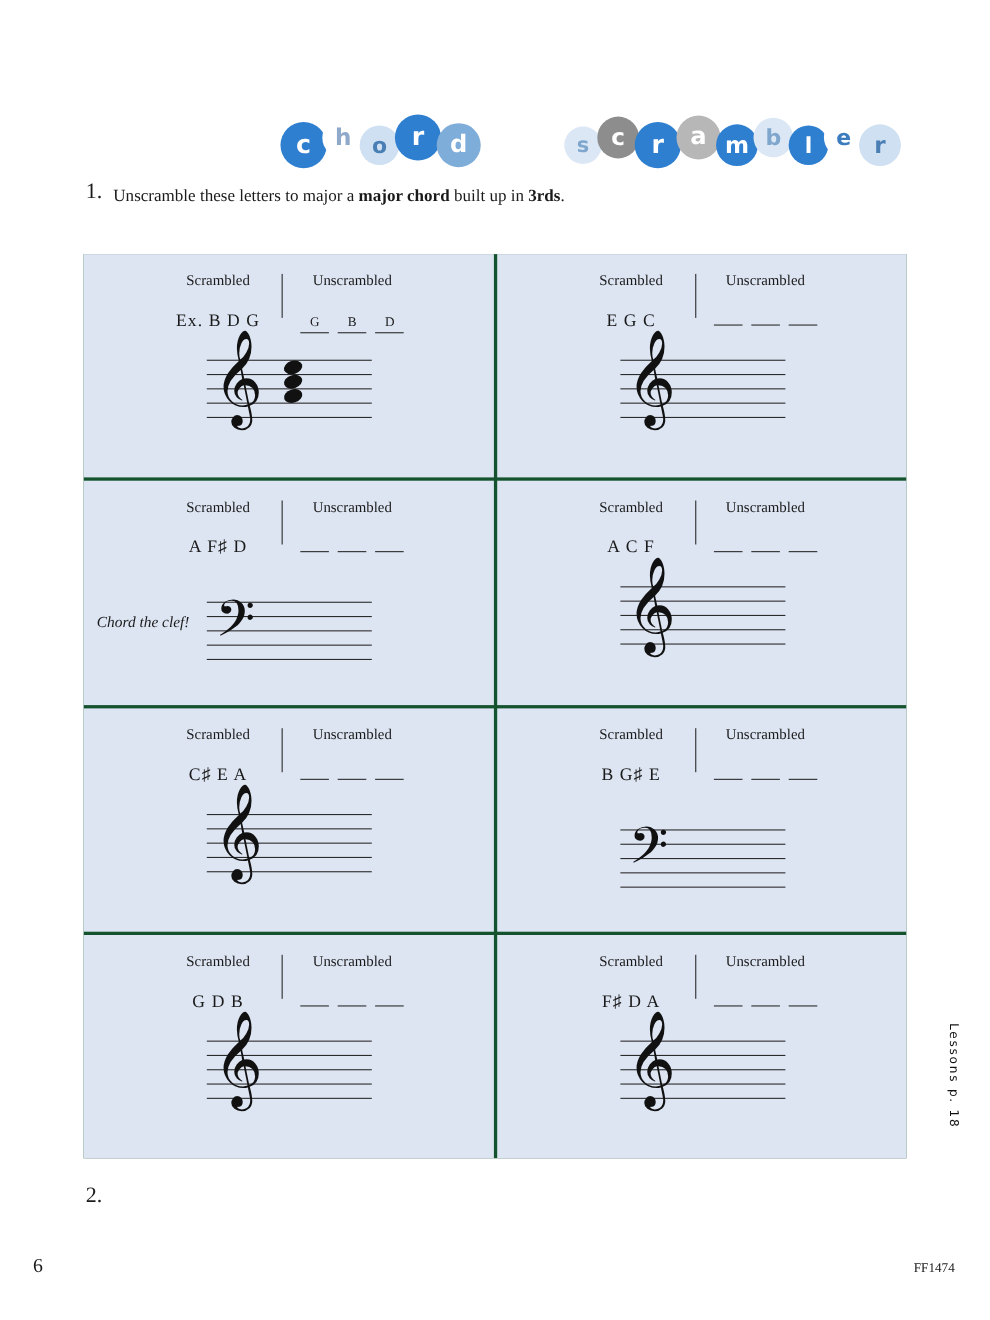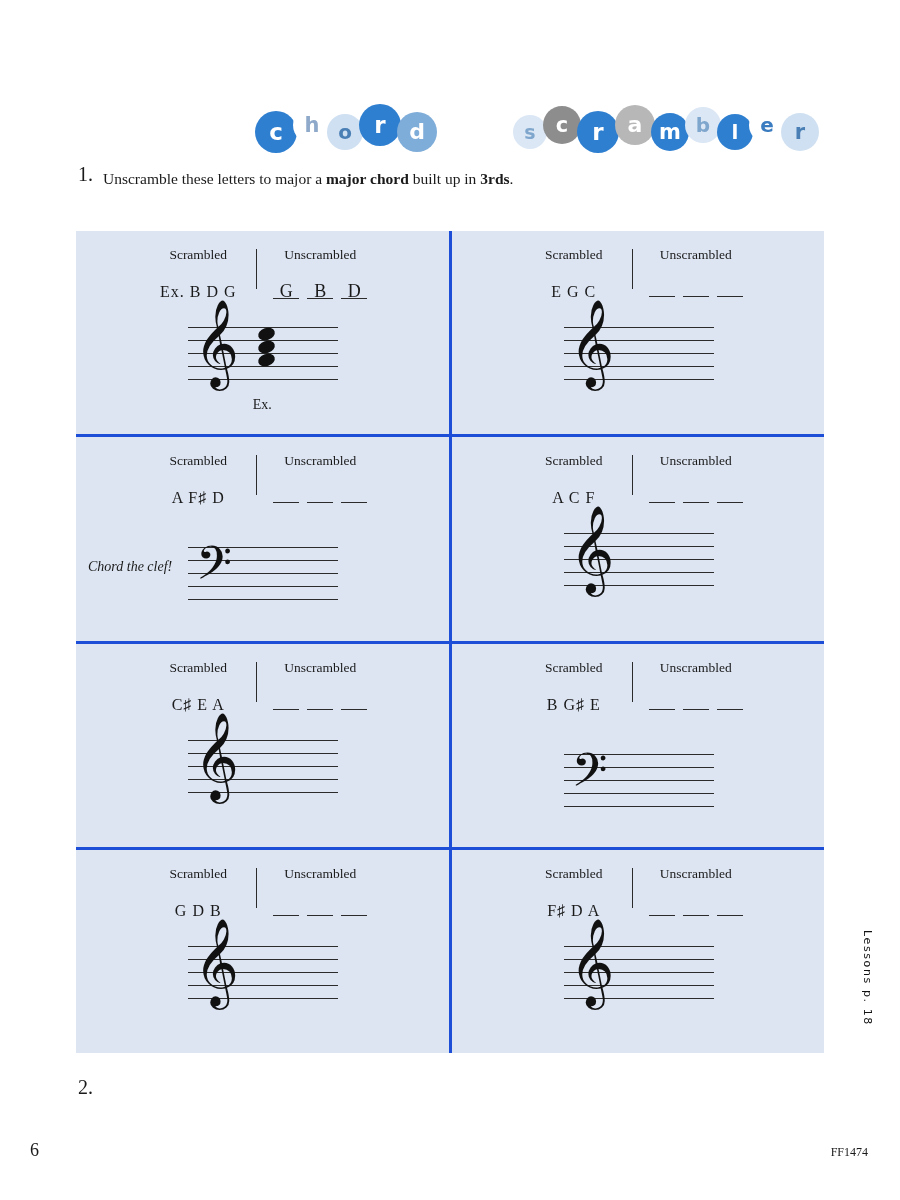--- a/index.html
+++ b/index.html
@@ -70,21 +70,21 @@
   .grid {
     position: absolute;
     left: 76px;
     top: 231px;
     width: 748px;
     height: 822px;
     display: grid;
     grid-template-columns: 1fr 1fr;
     grid-template-rows: repeat(4, 1fr);
     gap: 3px;
-    background: #1d4ed8;
+    background: #14532d;
   }
   .cell {
     background: #dde5f3;
     position: relative;
   }
 
   .hdr {
     position: absolute;
     top: 16px;
     left: 0;
@@ -121,21 +121,21 @@
     font-size: 16px;
     margin-top: 20px;
     letter-spacing: 1px;
     white-space: nowrap;
   }
   .blanks {
     display: inline-block;
     width: 128px;
     text-align: center;
     margin-top: 6px;
-    font-size: 18px;
+    font-size: 12px;
   }
   .blank {
     display: inline-block;
     width: 26px;
     border-bottom: 1.4px solid #2b2b2b;
     margin: 0 4px;
     text-align: center;
     height: 17px;
     vertical-align: baseline;
   }
@@ -258,21 +258,20 @@
           <div class="staff-line" style="top: 0px;"></div>
           <div class="staff-line" style="top: 13px;"></div>
           <div class="staff-line" style="top: 26px;"></div>
           <div class="staff-line" style="top: 39px;"></div>
           <div class="staff-line" style="top: 52px;"></div>
           <div class="clef treble">𝄞</div>
           <div class="chord-note" style="left: 70px; top: 1px;"></div>
           <div class="chord-note" style="left: 70px; top: 14px;"></div>
           <div class="chord-note" style="left: 70px; top: 27px;"></div>
         </div>
-        <div class="cell-note" style="top: 166px;">Ex.</div>
       </div>
       <div class="cell">
         <div class="hdr"><div class="hdr-inner"><span class="hdr-scrambled">Scrambled</span><span class="hdr-unscrambled">Unscrambled</span><span class="hdr-rule"></span><br><span class="letters">E  G  C</span><span class="blanks"><span class="blank"></span><span class="blank"></span><span class="blank"></span></span></div></div>
         <div class="staff" style="width: 150px; height: 52px; left: 112px; top: 96px;">
           <div class="staff-line" style="top: 0px;"></div>
           <div class="staff-line" style="top: 13px;"></div>
           <div class="staff-line" style="top: 26px;"></div>
           <div class="staff-line" style="top: 39px;"></div>
           <div class="staff-line" style="top: 52px;"></div>
           <div class="clef treble">𝄞</div>

